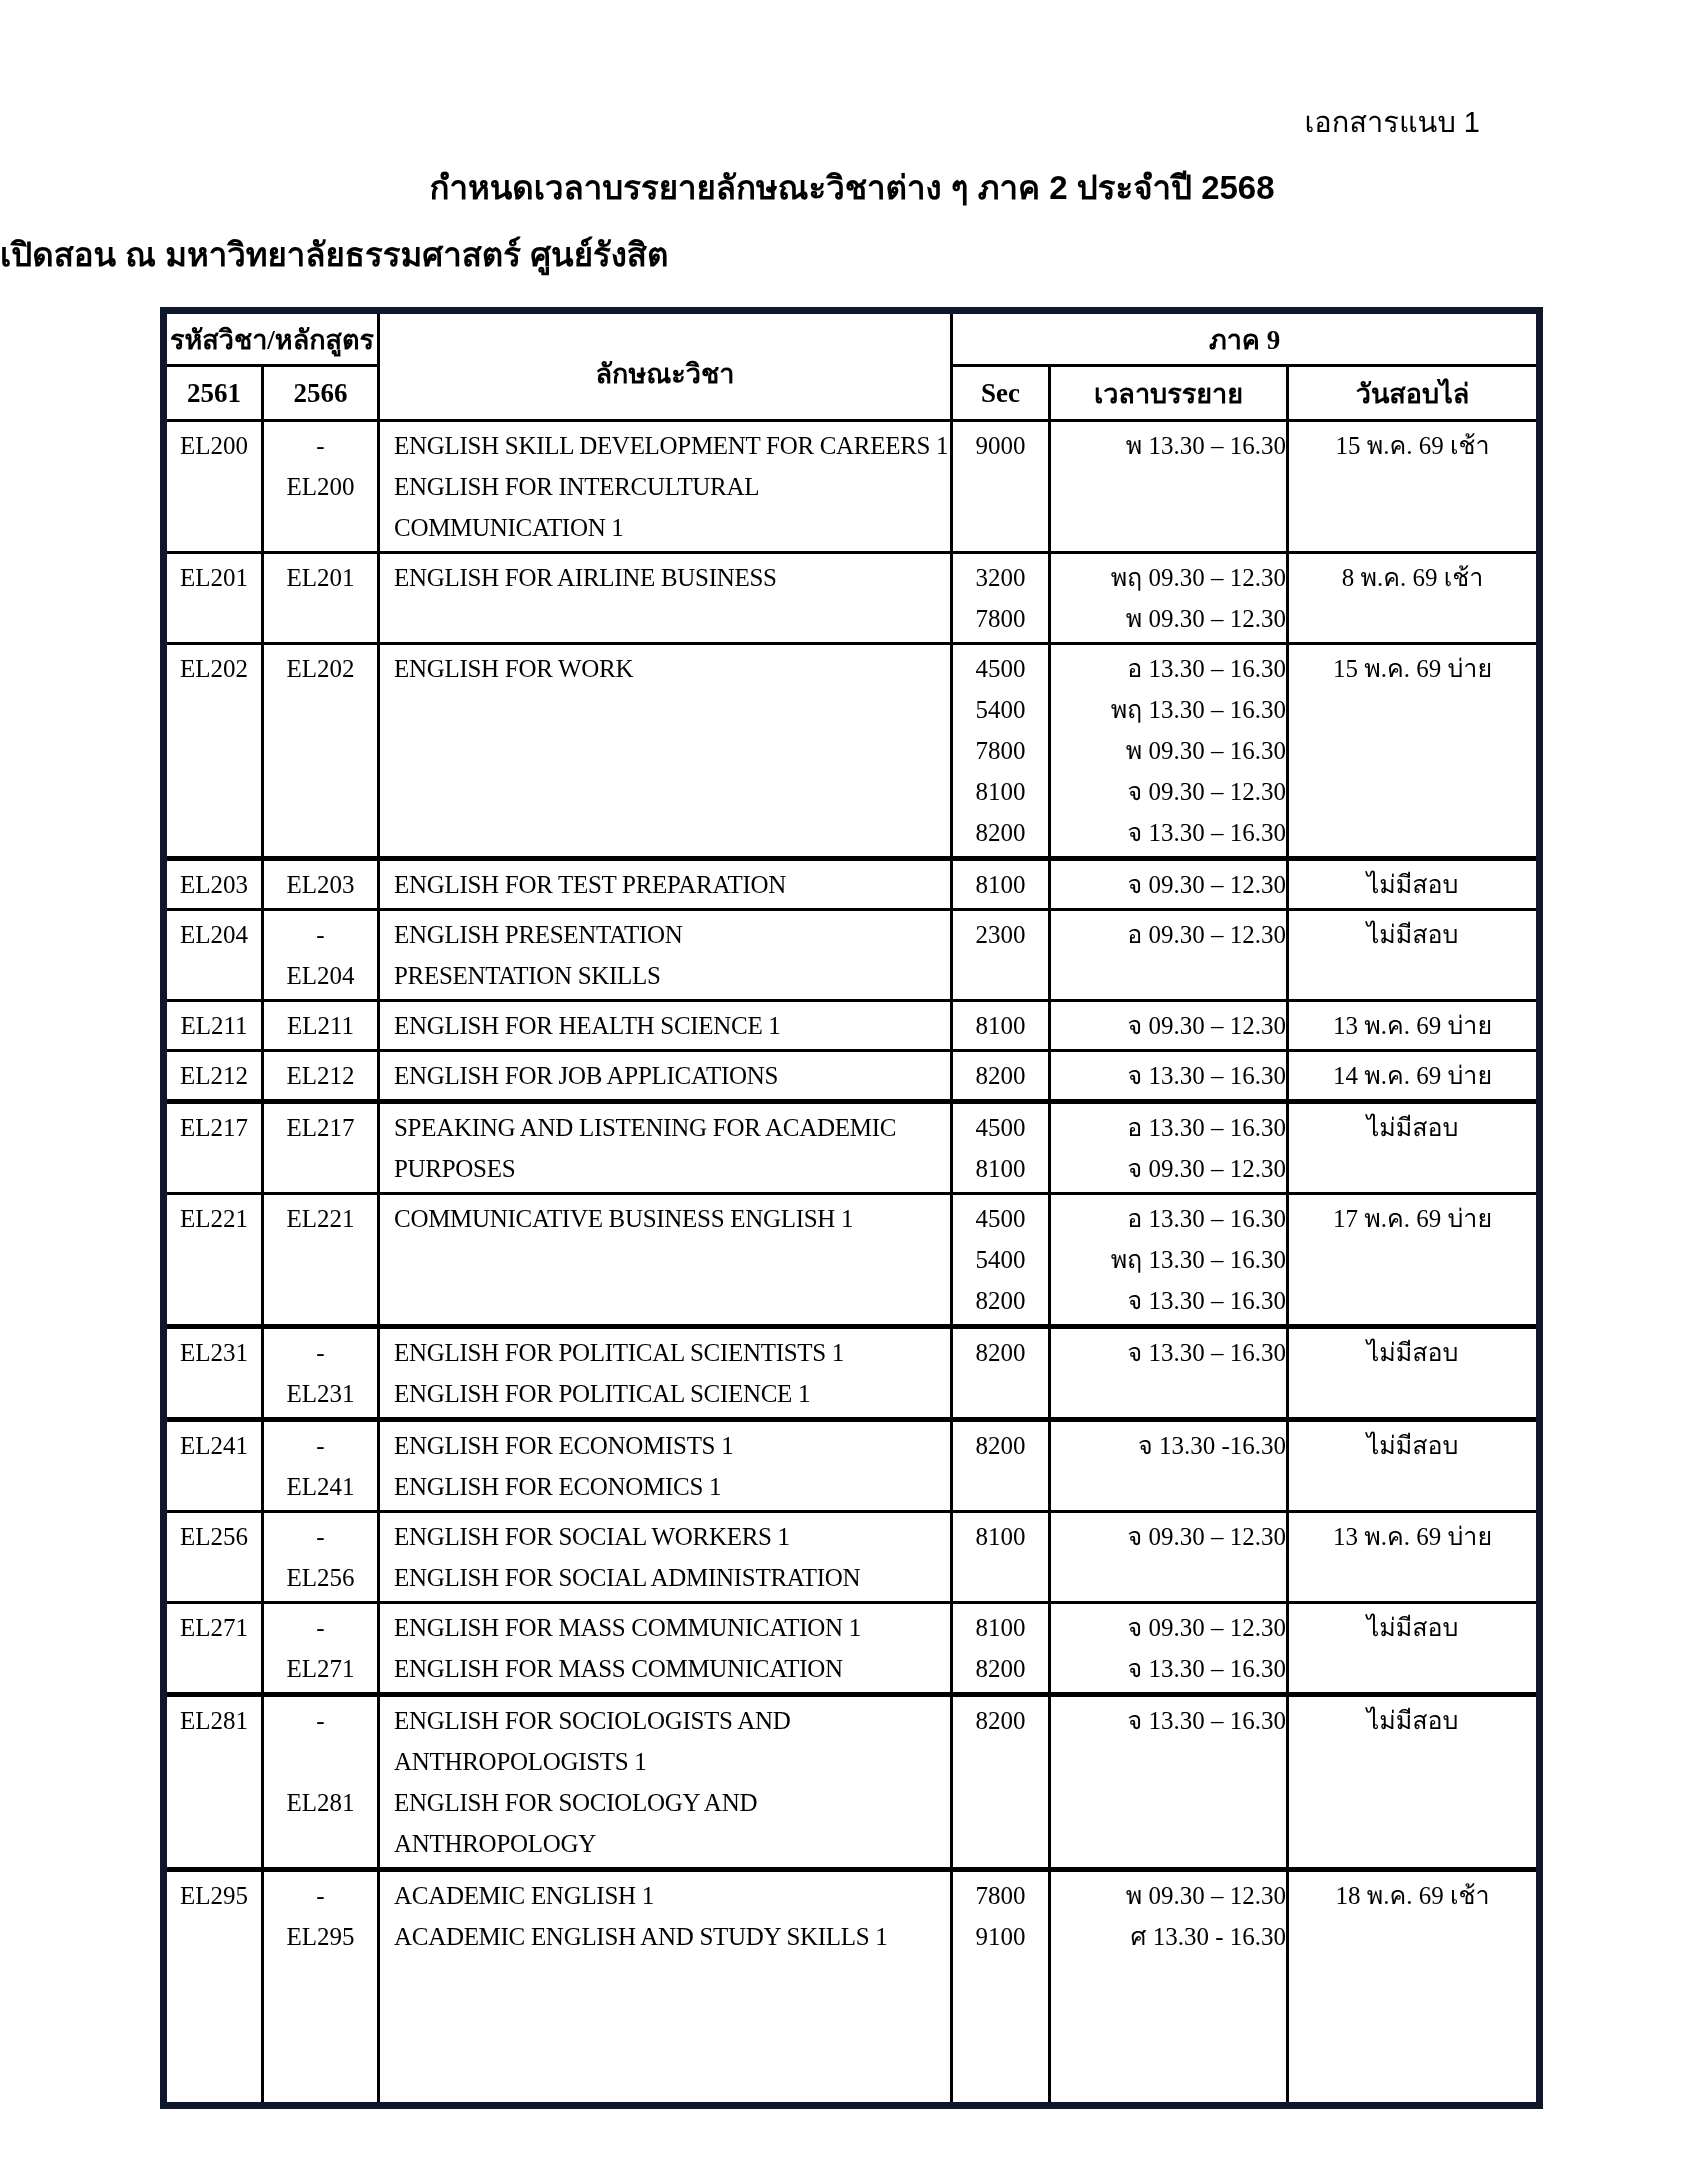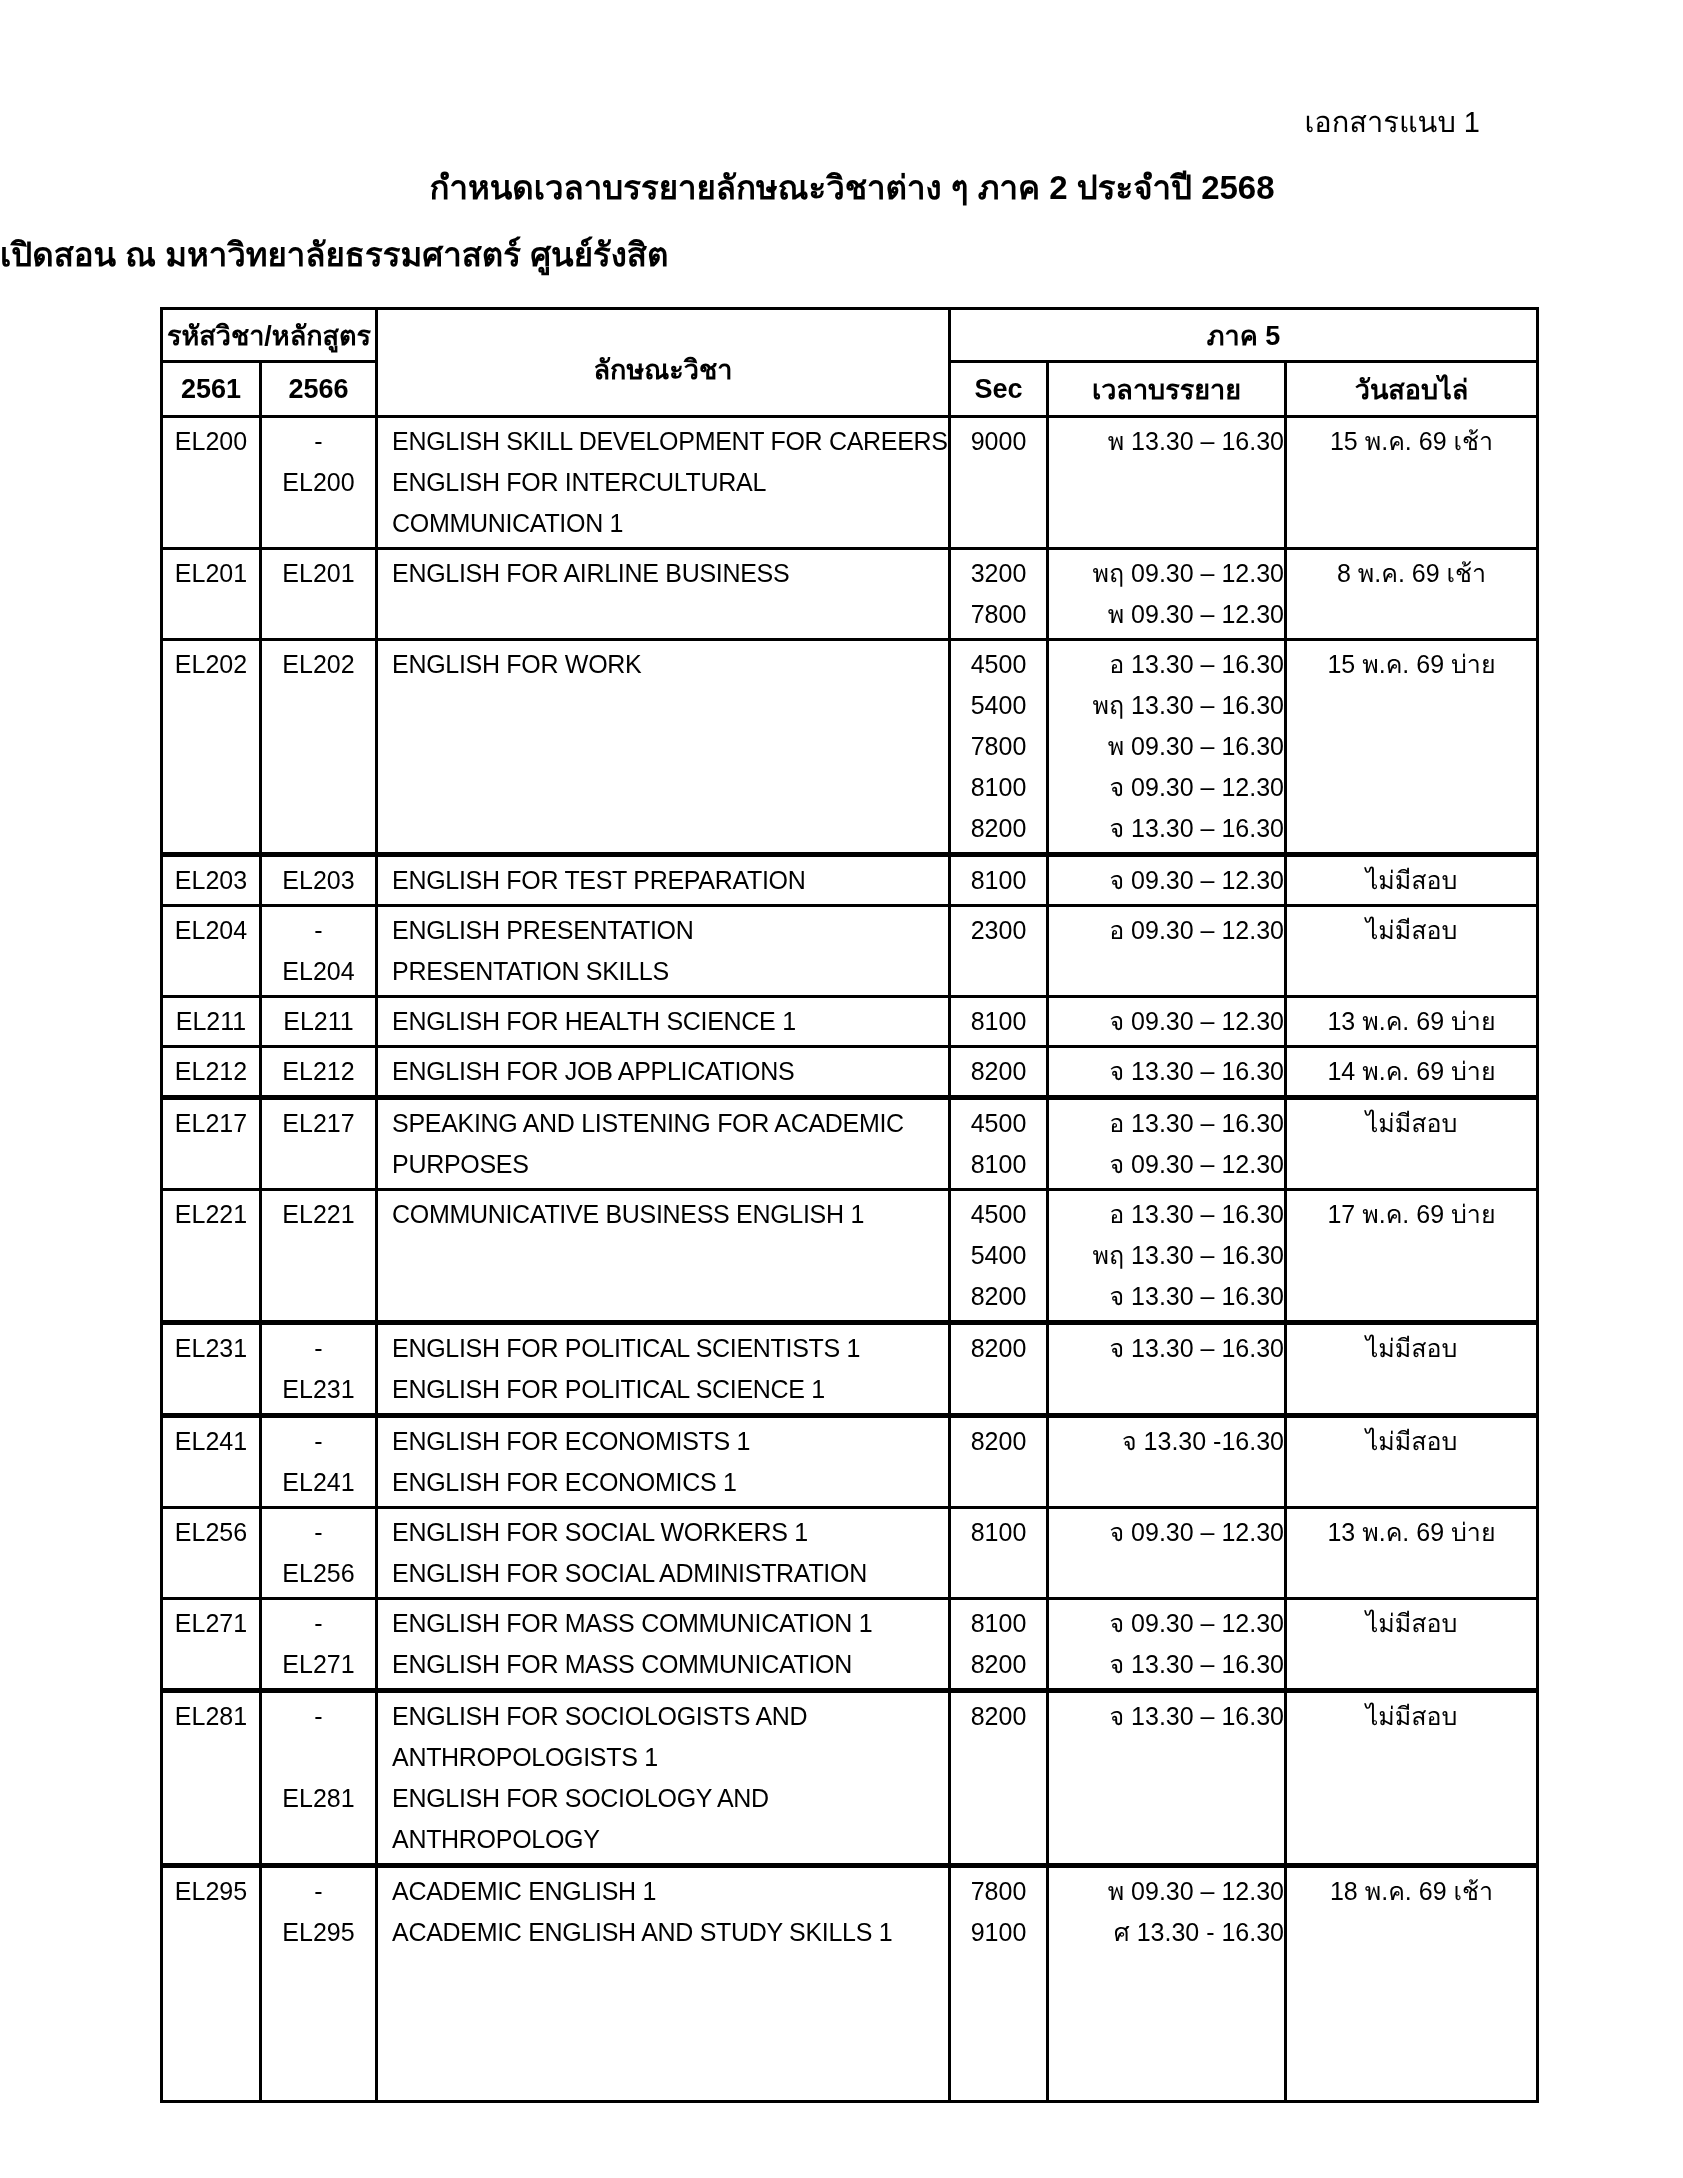--- a/index.html
+++ b/index.html
@@ -14,21 +14,22 @@
   }
   .title{
     text-align:center;font-weight:bold;font-size:33px;margin-top:16px;padding-left:21px;
   }
   .subtitle{
     text-align:left;font-weight:bold;font-size:33px;margin-top:14px;
   }
   .table-wrap{margin:26px 147px 0 160px}
   table{
     border-collapse:collapse;width:1376px;table-layout:fixed;
-    border:3px solid #0f172a;
+    border:7px solid #0f172a;
+    font-family:Liberation Serif, serif;
   }
   th,td{border:3px solid #000;vertical-align:top;padding:3px 0;font-size:25px;overflow:hidden}
   th{font-weight:bold;font-size:27px;padding:0}
   thead tr.h1 th{height:50px;vertical-align:middle}
   thead tr.h2 th{height:52px;vertical-align:middle}
   th.course-title-h{vertical-align:top;padding-top:14px}
   .ln{height:41px;line-height:41px;white-space:nowrap}
   .c-code{text-align:center}
   .c-title{text-align:left;padding-left:14px;letter-spacing:-0.3px}
   .c-sec{text-align:center}
@@ -51,21 +52,21 @@
       <col style="width:116px">
       <col style="width:573px">
       <col style="width:98px">
       <col style="width:238px">
       <col style="width:252px">
     </colgroup>
     <thead>
       <tr class="h1">
         <th colspan="2">รหัสวิชา/หลักสูตร</th>
         <th rowspan="2" class="course-title-h">ลักษณะวิชา</th>
-        <th colspan="3">ภาค 5</th>
+        <th colspan="3">ภาค 9</th>
       </tr>
       <tr class="h2">
         <th>2561</th>
         <th>2566</th>
         <th>Sec</th>
         <th>เวลาบรรยาย</th>
         <th>วันสอบไล่</th>
       </tr>
     </thead>
     <tbody>

